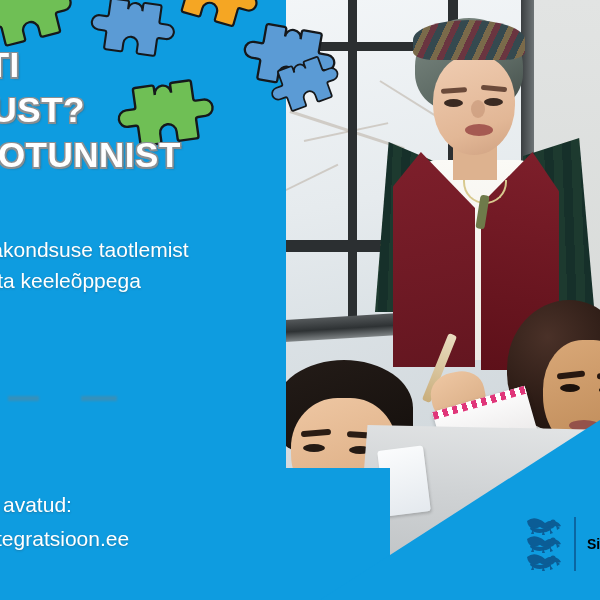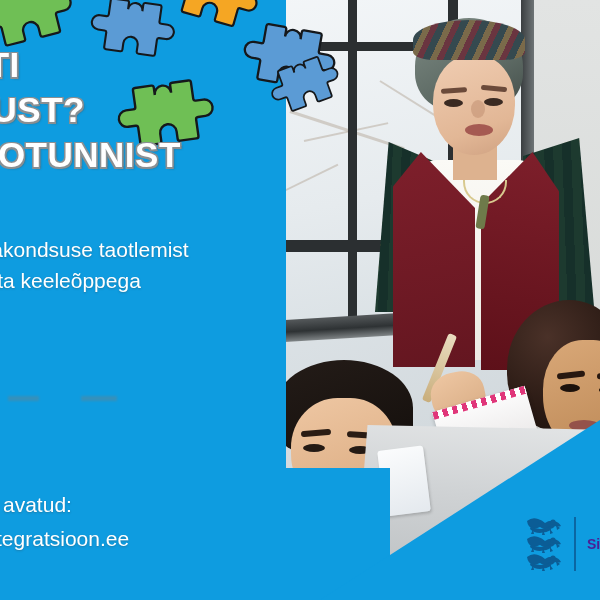--- a/index.html
+++ b/index.html
@@ -169,21 +169,21 @@
     position:absolute;left:-60px;top:488px;width:370px;
     color:#ffffff;font-size:21px;line-height:34px;
     text-shadow:0 1px 2px rgba(60,65,68,.35);
   }
   .regtext div{white-space:nowrap;}
 
   
   .gov-logo{position:absolute;left:523px;top:515px;display:flex;align-items:center;gap:11px;}
   .gov-coa{width:40px;height:58px;}
   .gov-div{width:2px;height:54px;background:#0b5d96;opacity:.85;}
-  .gov-name{color:#4c1d95;font-size:14px;font-weight:bold;white-space:nowrap;}
+  .gov-name{color:#000000;font-size:14px;font-weight:bold;white-space:nowrap;}
 </style>
 </head>
 <body>
 
 <div id="poster">
 
   <div class="photo">
     <div class="ph-wallL"></div>
     <div class="ph-wallR"></div>
 

